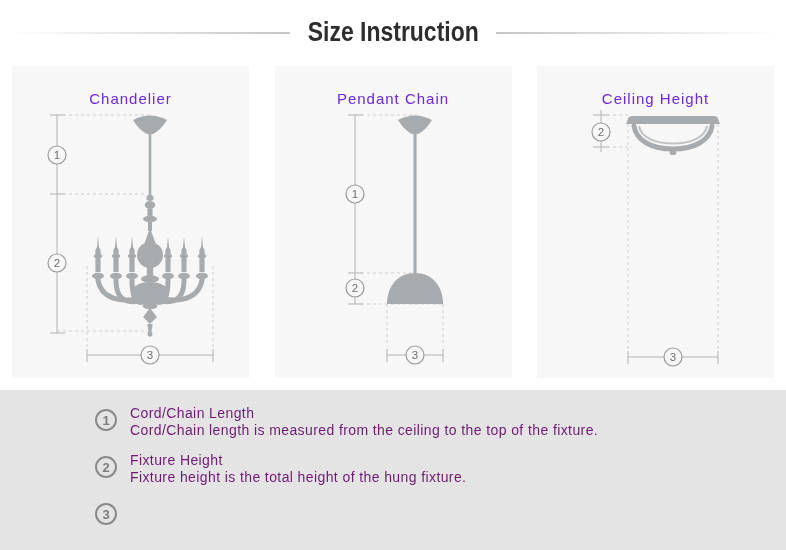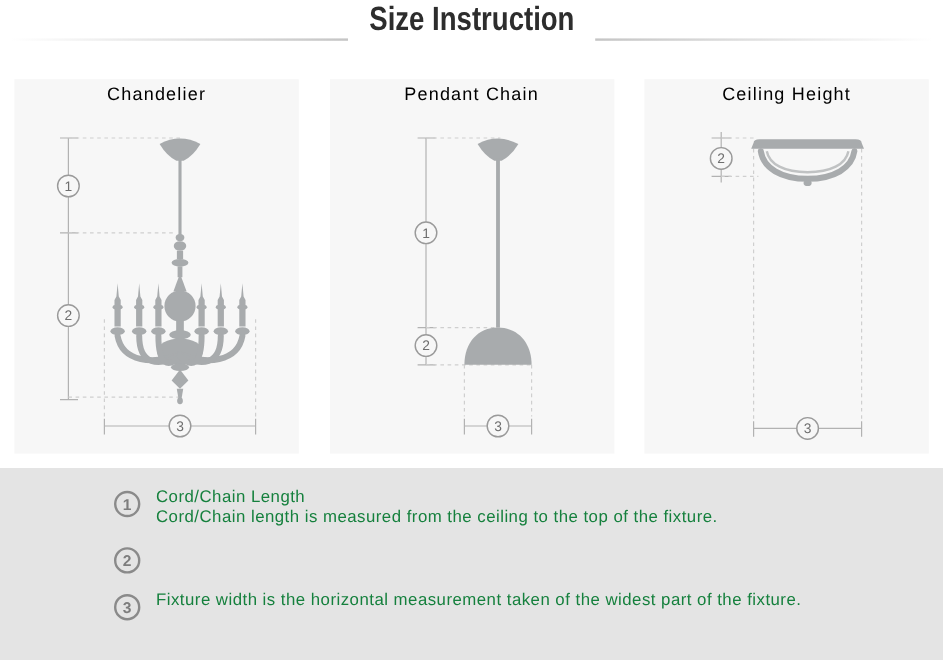--- a/index.html
+++ b/index.html
@@ -1,55 +1,55 @@
 <!DOCTYPE html>
 <html><head>
 <meta charset="utf-8">
 <style>
   html,body{margin:0;padding:0;}
   body{
     width:786px;height:550px;overflow:hidden;background:#ffffff;
     font-family:"Liberation Sans",sans-serif;position:relative;
   }
   
-  .header{height:64px;display:flex;align-items:flex-start;justify-content:center;position:relative;}
+  .header{height:64px;display:flex;align-items:center;justify-content:center;position:relative;}
   .page-title{
     font-size:28px;font-weight:700;color:#2d2d2d;letter-spacing:0px;
     transform:scaleX(0.82);transform-origin:center;white-space:nowrap;
   }
   .title-rule{position:absolute;top:32px;height:2px;width:282px;}
   .title-rule.left{left:8px;background:linear-gradient(to right,rgba(205,205,205,0),#c5c5c5);}
   .title-rule.right{left:496px;background:linear-gradient(to left,rgba(205,205,205,0),#c5c5c5);}
   
   .panels{display:flex;justify-content:space-between;margin:2px 12px 0 12px;width:762px;}
   .panel{width:237px;height:312px;background:#f7f7f7;position:relative;}
   .panel-heading{
-    position:absolute;top:4px;left:0;width:100%;text-align:center;
-    font-size:15px;color:#000000;letter-spacing:1px;font-weight:400;
+    position:absolute;top:24px;left:0;width:100%;text-align:center;
+    font-size:15px;color:#6d28d9;letter-spacing:1px;font-weight:400;
   }
   .panel svg{position:absolute;left:0;top:0;}
   
   .dim{stroke:#b2b2b2;stroke-width:1;fill:none;}
   .dash{stroke:#cfcfcf;stroke-width:1;stroke-dasharray:3 3;fill:none;}
   .sil{fill:#a8abad;}
   .silstroke{stroke:#a8abad;fill:none;}
   .marker-circle{fill:#f7f7f7;stroke:#9a9a9a;stroke-width:1.2;}
   .marker-num{fill:#6e6e6e;font-family:"Liberation Sans",sans-serif;font-size:11.5px;text-anchor:middle;}
   
   .legend{
     position:absolute;left:0;top:390px;width:786px;height:160px;
     background:#e4e4e4;box-sizing:border-box;padding:15px 20px 0 95px;
   }
   .legend-item{display:flex;margin-bottom:13px;}
   .legend-num{
     flex:0 0 auto;width:22px;height:22px;border:2px solid #8a8a8a;border-radius:50%;
     color:#7d7d7d;font-weight:700;font-size:13px;display:flex;align-items:center;justify-content:center;
     margin:4px 13px 0 0;box-sizing:border-box;
   }
-  .legend-label,.legend-desc{font-size:14px;color:#15803d;letter-spacing:0.4px;line-height:17px;}
+  .legend-label,.legend-desc{font-size:14px;color:#701a75;letter-spacing:0.4px;line-height:17px;}
 </style>
 </head>
 <body>
 
 <div class="header">
   <div class="title-rule left"></div>
   <div class="page-title">Size Instruction</div>
   <div class="title-rule right"></div>
 </div>
 
@@ -211,20 +211,23 @@
 <div class="legend">
   <div class="legend-item">
     <div class="legend-num">1</div>
     <div>
       <div class="legend-label">Cord/Chain Length</div>
       <div class="legend-desc">Cord/Chain length is measured from the ceiling to the top of the fixture.</div>
     </div>
   </div>
   <div class="legend-item">
     <div class="legend-num">2</div>
+    <div>
+      <div class="legend-label">Fixture Height</div>
+      <div class="legend-desc">Fixture height is the total height of the hung fixture.</div>
+    </div>
   </div>
   <div class="legend-item">
     <div class="legend-num">3</div>
     <div>
-      <div class="legend-desc">Fixture width is the horizontal measurement taken of the widest part of the fixture.</div>
     </div>
   </div>
 </div>
 
 </body></html>

